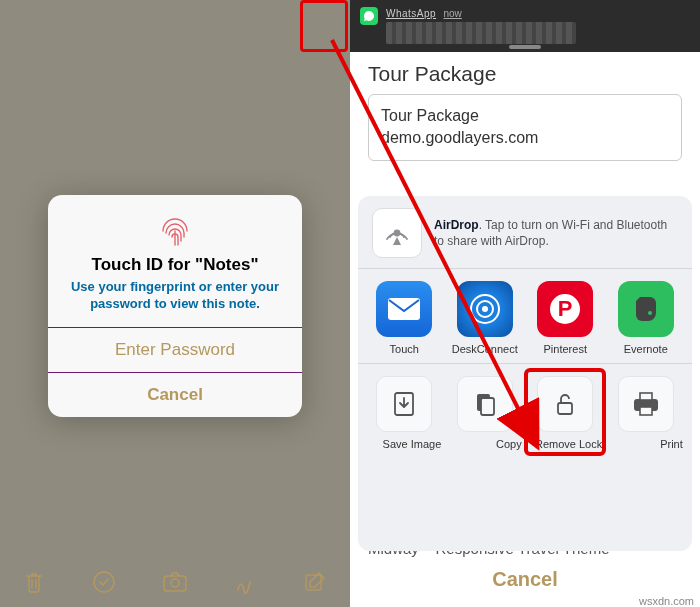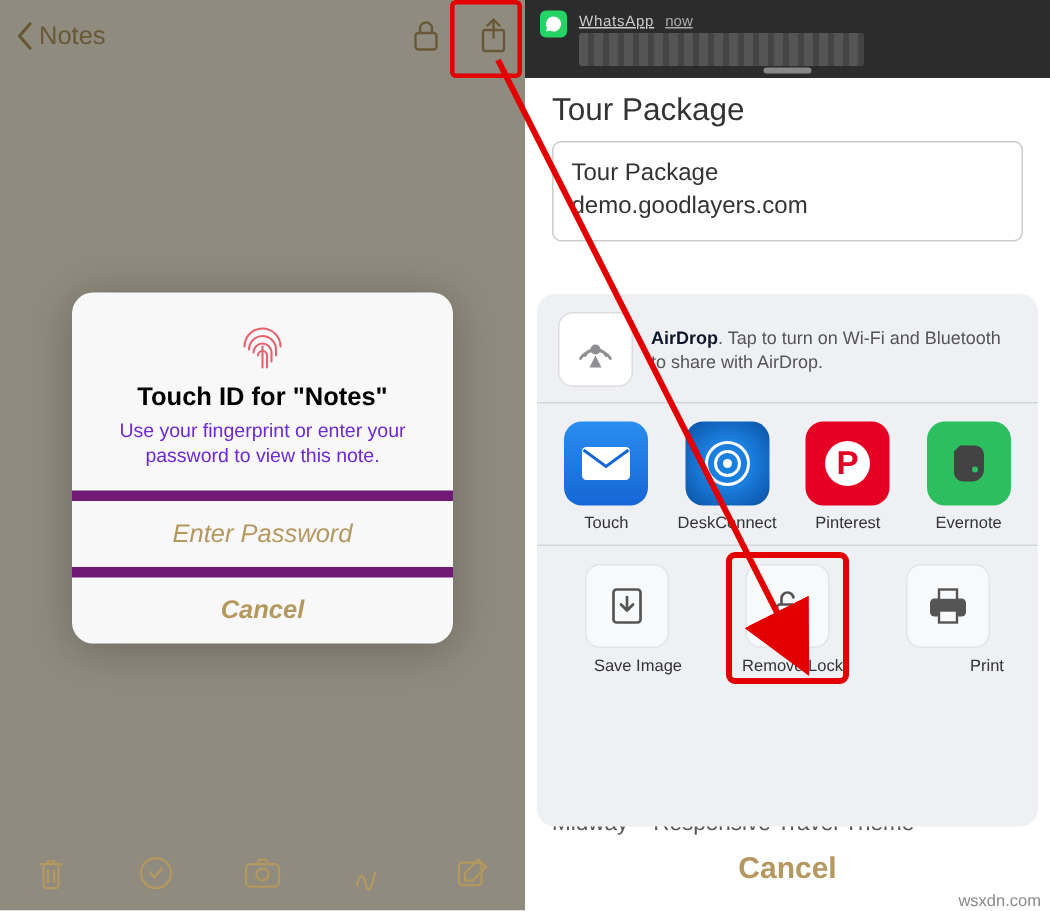--- a/index.html
+++ b/index.html
@@ -12,22 +12,22 @@
   .left-header .back { display: flex; align-items: center; gap: 4px; font-size: 17px; }
   .left-header .right-icons { display: flex; align-items: center; gap: 24px; }
   .left-header svg { display: block; }
 
   .share-highlight { position: absolute; top: 0; left: 300px; width: 48px; height: 52px; border: 3px solid #e30000; border-radius: 4px; z-index: 5; }
 
   .touchid-card { position: absolute; left: 48px; top: 195px; width: 254px; background: #f8f8f8; border-radius: 14px; overflow: hidden; z-index: 4; box-shadow: 0 4px 30px rgba(0,0,0,0.25); }
   .touchid-card .body { padding: 18px 16px 14px; text-align: center; }
   .touchid-card .fp { width: 36px; height: 36px; margin: 0 auto 6px; color: #e4636e; }
   .touchid-card .title { font-size: 17px; font-weight: 600; color: #000; margin-bottom: 4px; }
-  .touchid-card .msg { font-size: 13px; color: #6d28d9; line-height: 1.3; }
-  .touchid-card .btn { border-top: 7px solid #701a75; text-align: center; padding: 12px 0; font-size: 17px; color: #b4985f; font-style: italic; }
+  .touchid-card .msg { font-size: 13px; color: #0369a1; line-height: 1.3; font-weight: bold; }
+  .touchid-card .btn { border-top: 1px solid #701a75; text-align: center; padding: 12px 0; font-size: 17px; color: #b4985f; }
 
   .left-toolbar { position: absolute; bottom: 0; left: 0; right: 0; height: 50px; display: flex; align-items: center; justify-content: space-around; color: #b4985f; }
   .left-toolbar svg { display: block; }
 
   
   .right { position: absolute; left: 350px; top: 0; width: 350px; height: 607px; background: #fff; }
   .right .banner { position: absolute; top: 0; left: 0; right: 0; height: 52px; background: #2c2c2c; color: #eee; display: flex; align-items: flex-start; padding: 6px 10px; gap: 8px; }
   .banner .wa-icon { width: 18px; height: 18px; background: #25d366; border-radius: 4px; display: flex; align-items: center; justify-content: center; margin-top: 1px; }
   .banner .wa-icon svg { width: 12px; height: 12px; }
   .banner .texts { flex: 1; font-size: 12px; }
@@ -70,38 +70,20 @@
 
   
   .arrow-svg { position: absolute; left: 0; top: 0; width: 700px; height: 607px; pointer-events: none; z-index: 10; }
 
   .watermark { position: absolute; right: 6px; bottom: 0; font-size: 11px; color: #888; z-index: 20; }
 </style>
 </head>
 <body>
 
 <div class="left">
-  <div class="left-header">
-    <div class="back">
-      <svg width="12" height="20" viewBox="0 0 12 20">
-          <path d="M10 2 L3 10 L10 18" stroke="#b4985f" stroke-width="2.2" fill="none" stroke-linecap="round" stroke-linejoin="round"></path>
-        </svg>
-      <span>Notes</span>
-    </div>
-    <div class="right-icons">
-      <svg width="20" height="24" viewBox="0 0 20 24">
-          <rect x="3" y="10" width="14" height="11" rx="2" fill="none" stroke="#b4985f" stroke-width="1.6"></rect>
-          <path d="M6 10 V7 a4 4 0 0 1 8 0 V10" fill="none" stroke="#b4985f" stroke-width="1.6"></path>
-        </svg>
-      <svg width="22" height="26" viewBox="0 0 22 26">
-          <rect x="4" y="9" width="14" height="14" rx="1.5" fill="none" stroke="#b4985f" stroke-width="1.6"></rect>
-          <path d="M11 2 V14 M7 6 L11 2 L15 6" fill="none" stroke="#b4985f" stroke-width="1.6" stroke-linecap="round" stroke-linejoin="round"></path>
-        </svg>
-    </div>
-  </div>
 
   <div class="dim"></div>
 
   <div class="touchid-card">
     <div class="body">
       <div class="fp">
         <svg viewBox="0 0 36 36" width="36" height="36">
             <g fill="none" stroke="#e4636e" stroke-width="1.4" stroke-linecap="round">
           <path d="M6 18a12 12 0 0 1 24 0"></path>
               <path d="M9 20a9 9 0 0 1 18 0v4"></path>
@@ -229,20 +211,29 @@
       <div class="action-item">
         <div class="atile">
             <svg width="28" height="28" viewBox="0 0 28 28">
               <rect x="5" y="3" width="18" height="22" rx="2" fill="none" stroke="#555" stroke-width="1.8"></rect>
               <path d="M14 8v8m-4-3l4 4 4-4" stroke="#555" stroke-width="1.8" fill="none" stroke-linecap="round" stroke-linejoin="round"></path>
             </svg>
           </div>
         <div class="lbl">Save Image</div>
       </div>
       <div class="action-item">
+        <div class="atile">
+            <svg width="28" height="28" viewBox="0 0 28 28">
+              <rect x="6" y="4" width="13" height="17" rx="2" fill="#555"></rect>
+              <rect x="10" y="8" width="13" height="17" rx="2" fill="#f8f9fb" stroke="#555" stroke-width="1.8"></rect>
+            </svg>
+          </div>
+        <div class="lbl">Copy</div>
+      </div>
+      <div class="action-item">
         <div class="remove-highlight"></div>
         <div class="atile">
             <svg width="28" height="28" viewBox="0 0 28 28">
               <rect x="7" y="13" width="14" height="11" rx="2" fill="none" stroke="#555" stroke-width="1.8"></rect>
               <path d="M10 13V9a4 4 0 0 1 8 0" fill="none" stroke="#555" stroke-width="1.8"></path>
             </svg>
           </div>
         <div class="lbl">Remove Lock</div>
       </div>
       <div class="action-item">

